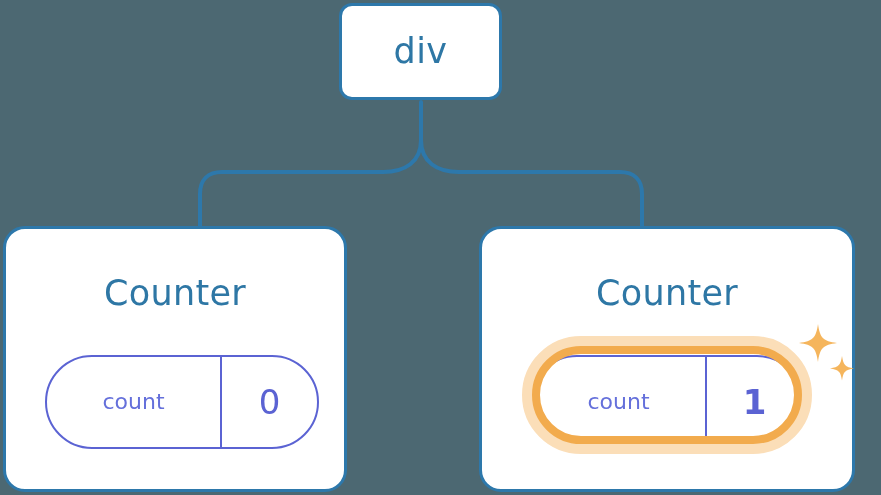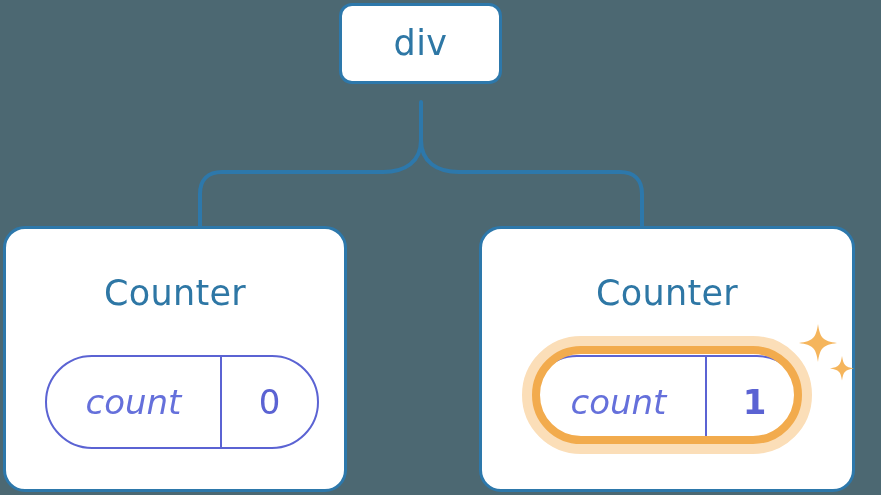--- a/index.html
+++ b/index.html
@@ -32,21 +32,21 @@
     height: 495px;
     z-index: 1;
   }
 
   
   .root-node {
     position: absolute;
     left: 339px;
     top: 3px;
     width: 163px;
-    height: 81px;
+    height: 97px;
     background: #ffffff;
     border: 3px solid #2d78ab;
     border-radius: 13px;
     box-sizing: border-box;
     display: flex;
     align-items: center;
     justify-content: center;
     z-index: 3;
   }
   .root-label {
@@ -113,23 +113,22 @@
     height: 94px;
     border-color: #5b63d3;
   }
   .pill-key {
     flex: 0 0 173px;
     display: flex;
     align-items: center;
     justify-content: center;
     border-right: 2px solid #5b63d3;
     color: #6570db;
-    font-size: 34px;
-    line-height: 1;
-    font-style: italic;
+    font-size: 22px;
+    line-height: 1;
   }
   .pill-val {
     flex: 1 1 auto;
     display: flex;
     align-items: center;
     justify-content: center;
     color: #5b63d3;
     font-size: 34px;
     line-height: 1;
   }

